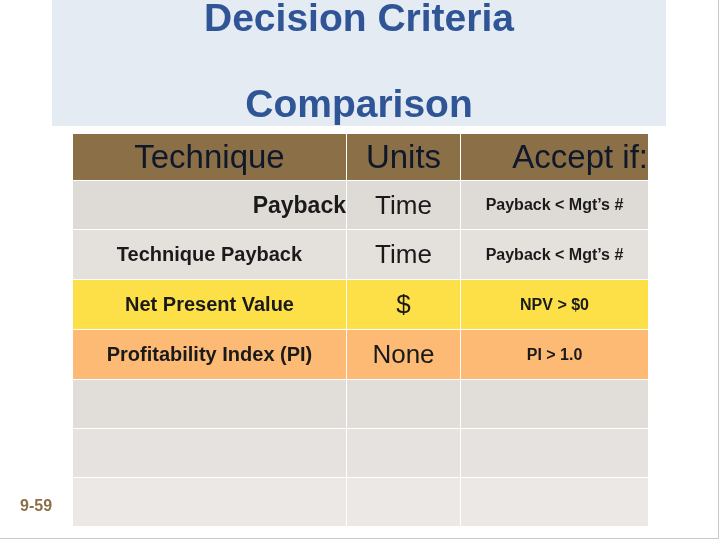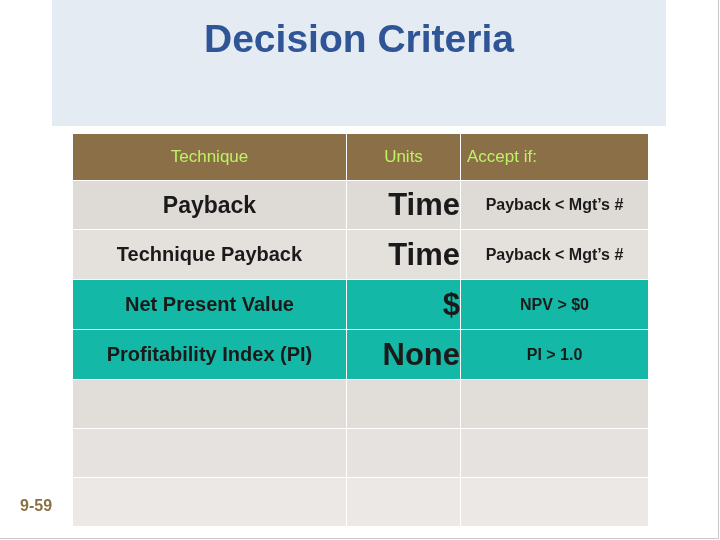--- a/index.html
+++ b/index.html
@@ -75,49 +75,50 @@
     padding: 0;
     vertical-align: middle;
   }
   .col-a { width: 274px; }
   .col-b { width: 114px; }
   .col-c { width: 188px; }
 
   tr.head td {
     background: #8b6f47;
     height: 46px;
-    color: #bef264;
-    font-size: 17px;
+    color: #0f172a;
+    font-size: 33px;
     font-weight: normal;
   }
   tr.head td.c1 { text-align: center; }
   tr.head td.c2 { text-align: center; }
-  tr.head td.c3 { text-align: left; padding-left: 6px; }
+  tr.head td.c3 { text-align: right; padding-left: 6px; }
 
   tr.r1 td { background: #dedad5; height: 48px; }
   tr.r2 td { background: #e4e0dc; height: 49px; }
-  tr.r3 td { background: #14b8a6; height: 49px; }
-  tr.r4 td { background: #14b8a6; height: 49px; }
+  tr.r3 td { background: #fde047; height: 49px; }
+  tr.r4 td { background: #fdba74; height: 49px; }
   tr.r5 td { background: #e1ddd9; height: 48px; }
   tr.r6 td { background: #e6e2df; height: 48px; }
   tr.r7 td { background: #ebe8e5; height: 48px; }
 
   .cell-tech {
     text-align: center;
     font-size: 20px;
     font-weight: bold;
     color: #1a1a1a;
   }
   .cell-tech.big {
     font-size: 23px;
+    text-align: right;
   }
   .cell-units {
-    text-align: right;
-    font-size: 31px;
-    font-weight: bold;
+    text-align: center;
+    font-size: 26px;
+    font-weight: normal;
     color: #1a1a1a;
   }
   .cell-accept {
     text-align: center;
     padding-left: 9px;
     font-size: 16px;
     font-weight: bold;
     color: #1a1a1a;
   }
   .page-num {
@@ -132,20 +133,21 @@
 </head>
 <body>
 
 <div class="slide">
 
   <div class="title-band"></div>
 
   <div class="title-text">
     <span>
       <span>Decision Criteria</span><br>
+      <span>Comparison</span>
     </span>
   </div>
 
   <table class="criteria">
     <colgroup>
       <col class="col-a">
       <col class="col-b">
       <col class="col-c">
     </colgroup>
     <tbody>

